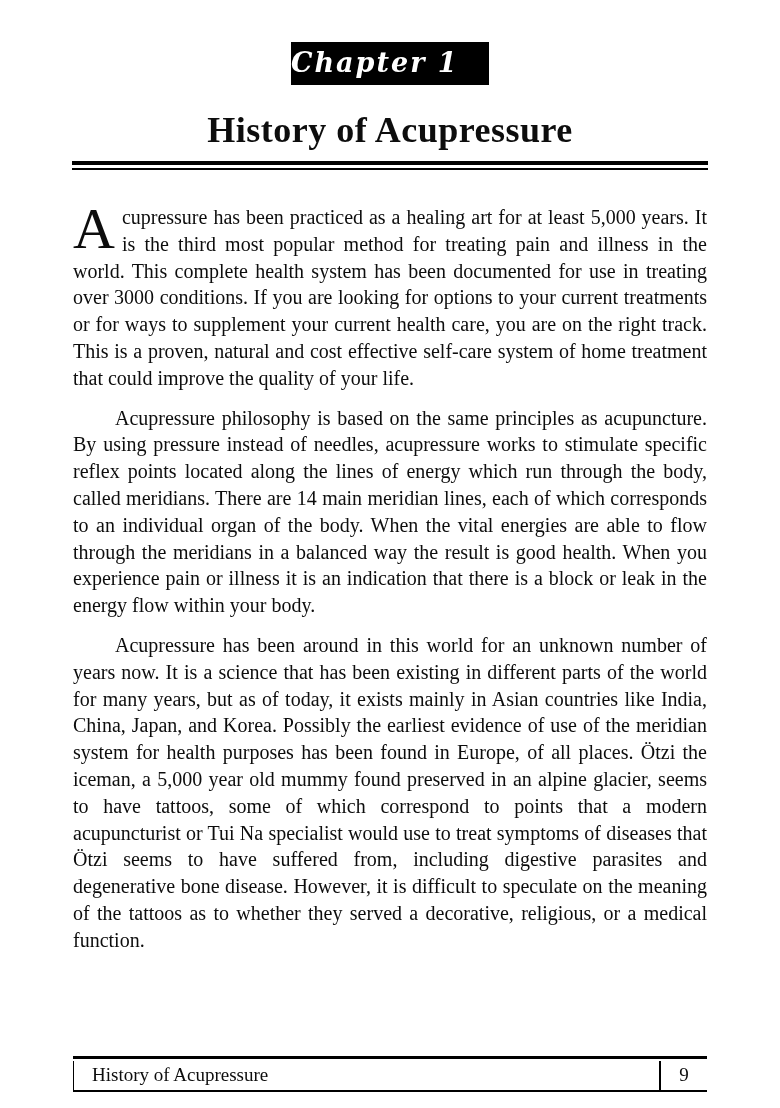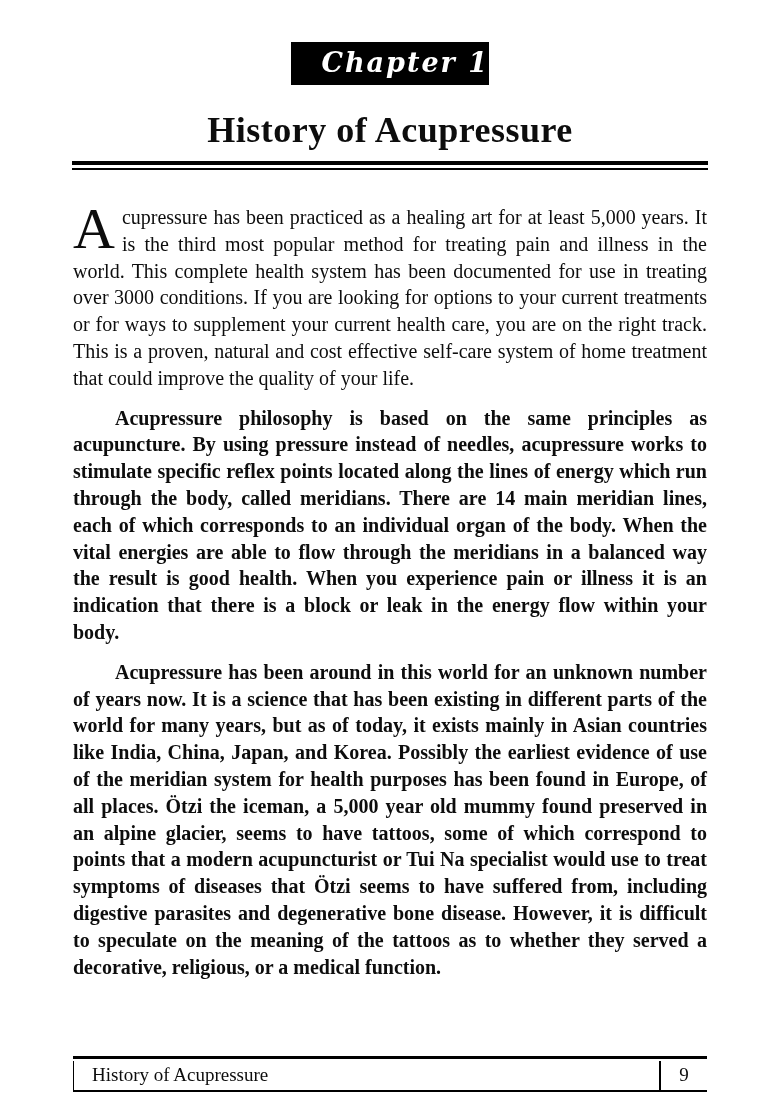--- a/index.html
+++ b/index.html
@@ -16,21 +16,21 @@
     font-family: "Liberation Serif", serif;
     color: #0d0d0d;
     overflow: hidden;
     box-sizing: border-box;
   }
   .chapter-badge {
     margin: 42px auto 0 auto;
     width: 198px;
     background: #000000;
     color: #ffffff;
-    text-align: right;
+    text-align: left;
     font-family: "DejaVu Serif", serif;
     font-style: italic;
     font-weight: bold;
     font-size: 27px;
     letter-spacing: 2px;
     padding: 5px 0 7px 0;
   }
   .page-title {
     margin: 24px 0 10px 0;
     text-align: center;
@@ -54,21 +54,20 @@
     margin: 34px 73px 0 73px;
     font-size: 20px;
     line-height: 1.34;
     text-align: justify;
   }
   .body-text p {
     margin: 0 0 13px 0;
   }
   .body-text p.indented {
     text-indent: 42px;
-    font-weight: bold;
   }
   .dropcap {
     float: left;
     font-size: 58px;
     line-height: 46px;
     padding-right: 7px;
     padding-top: 2px;
     font-weight: normal;
   }
   .footer {

